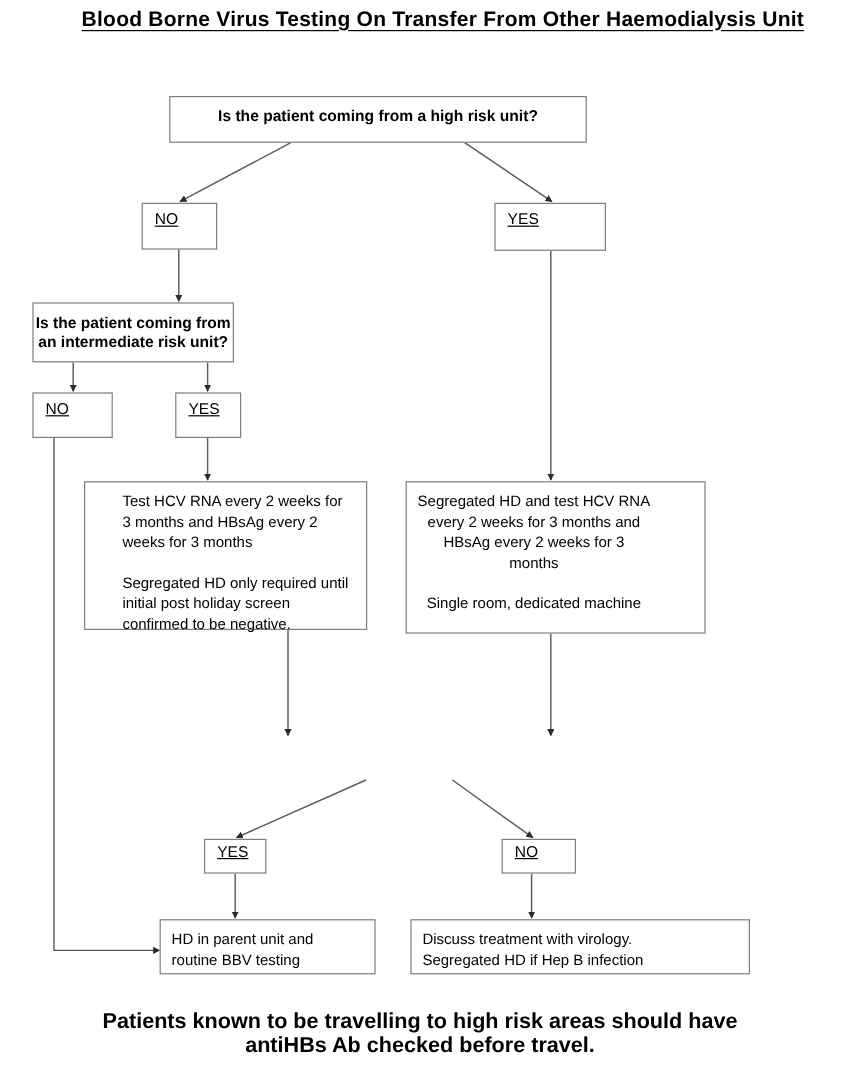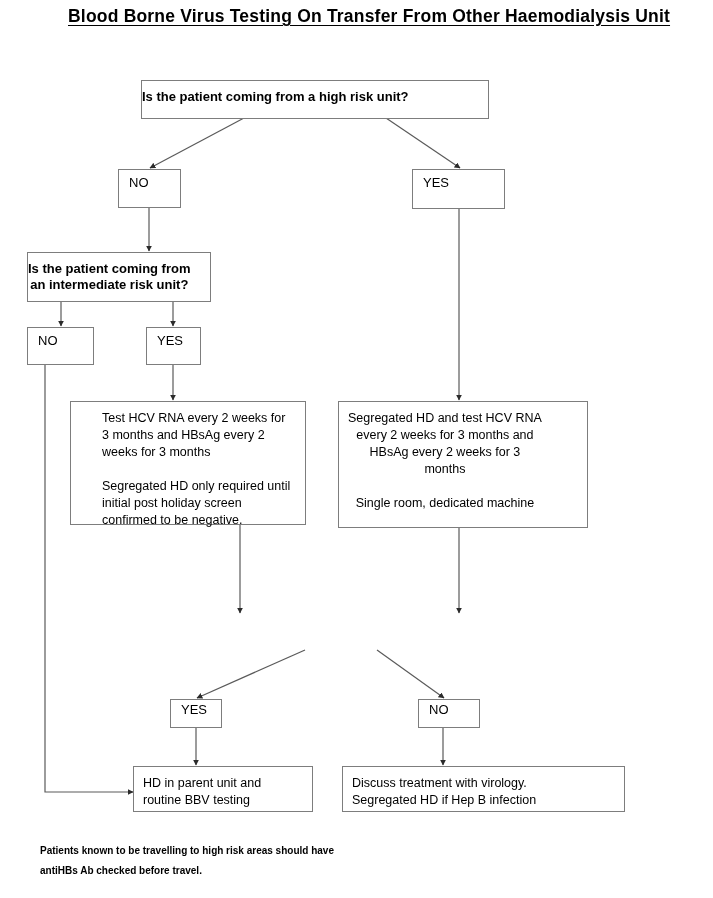--- a/index.html
+++ b/index.html
@@ -52,34 +52,34 @@
     display: block;
     white-space: pre-line;
   }
 
   
   .q-box {
     font-weight: bold;
     font-size: 13px;
     display: flex;
     align-items: flex-start;
-    justify-content: flex-start;
+    justify-content: center;
     text-align: center;
   }
   .q-box .txt { padding-top: 8px; }
 
   
   .yn-box {
     font-size: 13px;
     display: flex;
     align-items: flex-start;
     justify-content: flex-start;
     text-align: left;
   }
-  .yn-box .txt { padding: 5px 0 0 10px; }
+  .yn-box .txt { padding: 5px 0 0 10px; text-decoration: underline; }
 
   
   .act-box {
     display: flex;
     align-items: flex-start;
     justify-content: flex-start;
     text-align: left;
   }
   .act-box .txt {
     padding: 8px 9px 0 9px;
@@ -93,25 +93,26 @@
     justify-content: center;
     text-align: center;
     font-size: 12.5px;
   }
 
   .footer {
     position: absolute;
     left: 40px;
     top: 841px;
     width: 620px;
-    font-size: 10px;
+    font-size: 18px;
     font-weight: bold;
     line-height: 20px;
     color: #000000;
     white-space: pre-line;
+    text-align: center;
   }
 </style>
 </head>
 <body>
 
 <div id="page">
 
   <div class="title">Blood Borne Virus Testing On Transfer From Other Haemodialysis Unit</div>
 
   <svg id="flow-svg" viewBox="0 0 713 898" xmlns="http://www.w3.org/2000/svg">
@@ -157,21 +158,21 @@
   </div>
 
   <div class="node yn-box" style="left:118px; top:169px; width:63px; height:39px;">
     <span class="txt">NO</span>
   </div>
 
   <div class="node yn-box" style="left:412px; top:169px; width:93px; height:40px;">
     <span class="txt">YES</span>
   </div>
 
-  <div class="node q-box" style="left:27px; top:252px; width:184px; height:50px;">
+  <div class="node q-box" style="left:27px; top:252px; width:168px; height:50px;">
     <span class="txt">Is the patient coming from
 an intermediate risk unit?</span>
   </div>
 
   <div class="node yn-box" style="left:27px; top:327px; width:67px; height:38px;">
     <span class="txt">NO</span>
   </div>
 
   <div class="node yn-box" style="left:146px; top:327px; width:55px; height:38px;">
     <span class="txt">YES</span>

